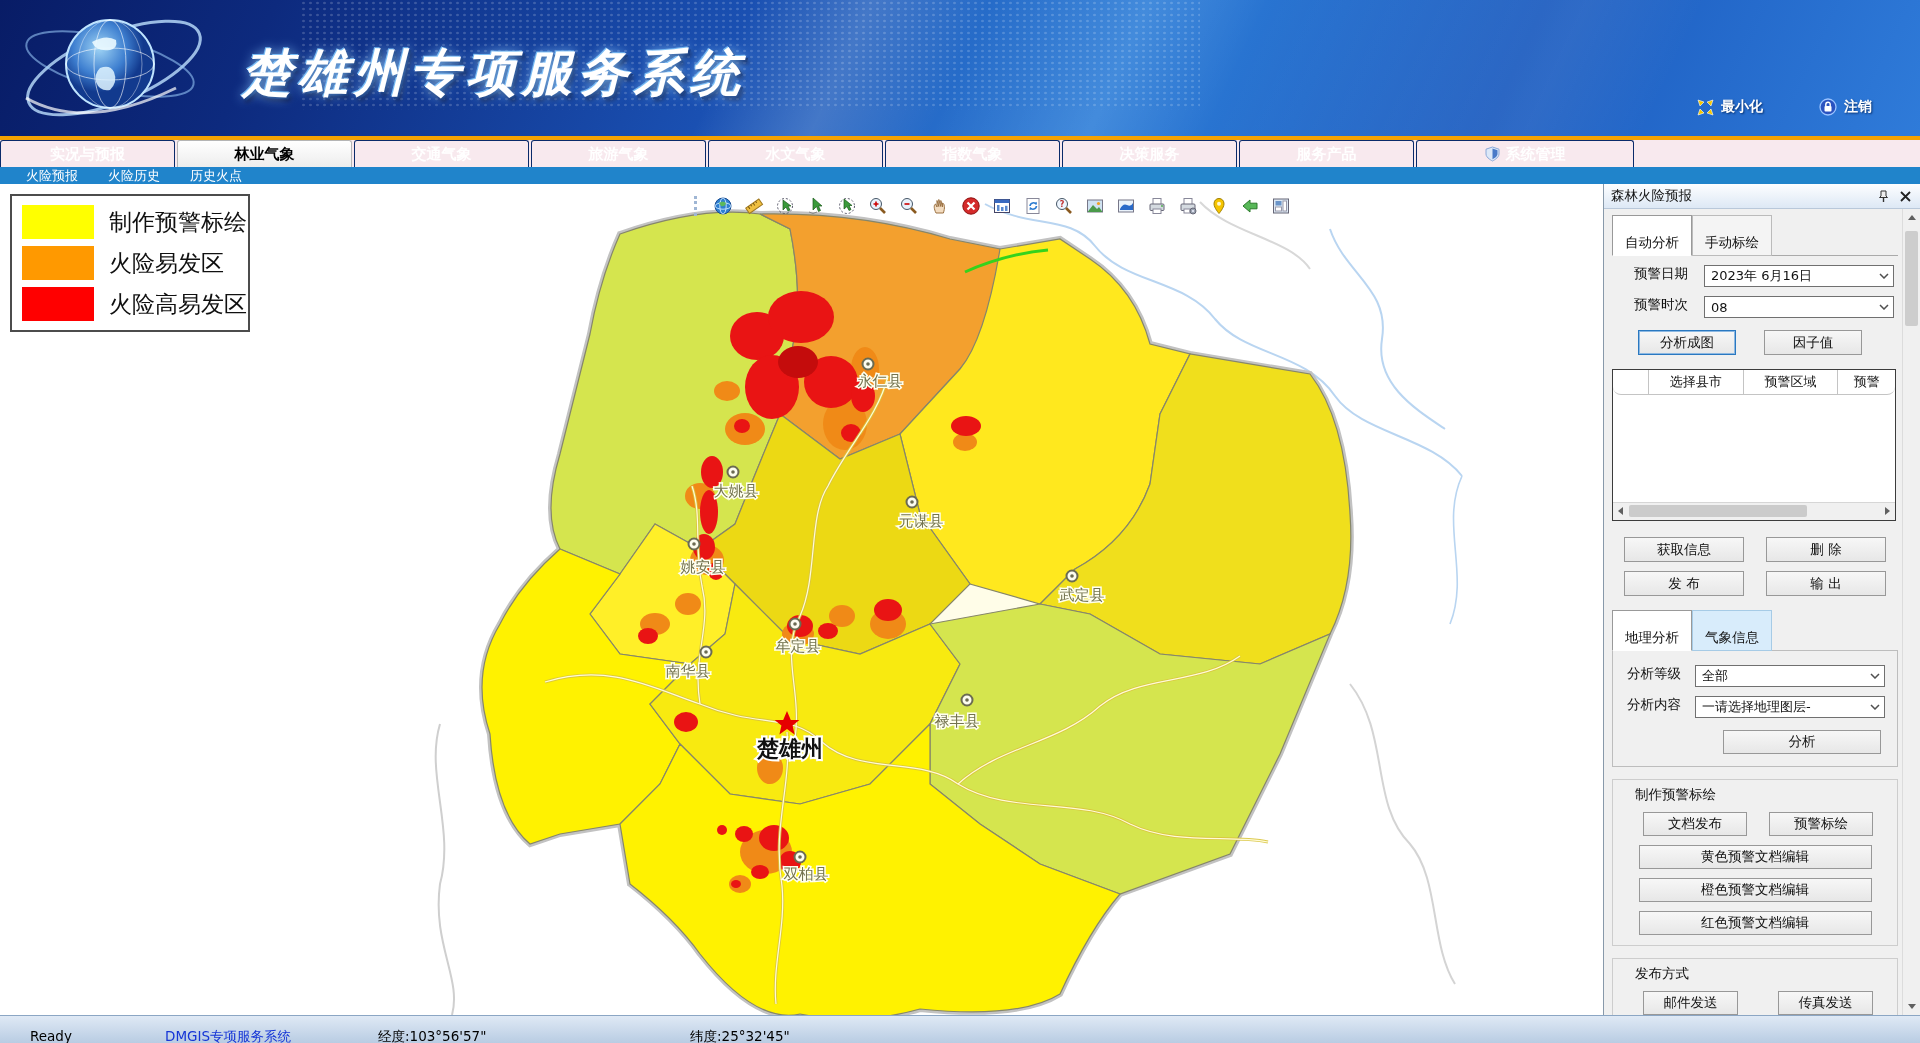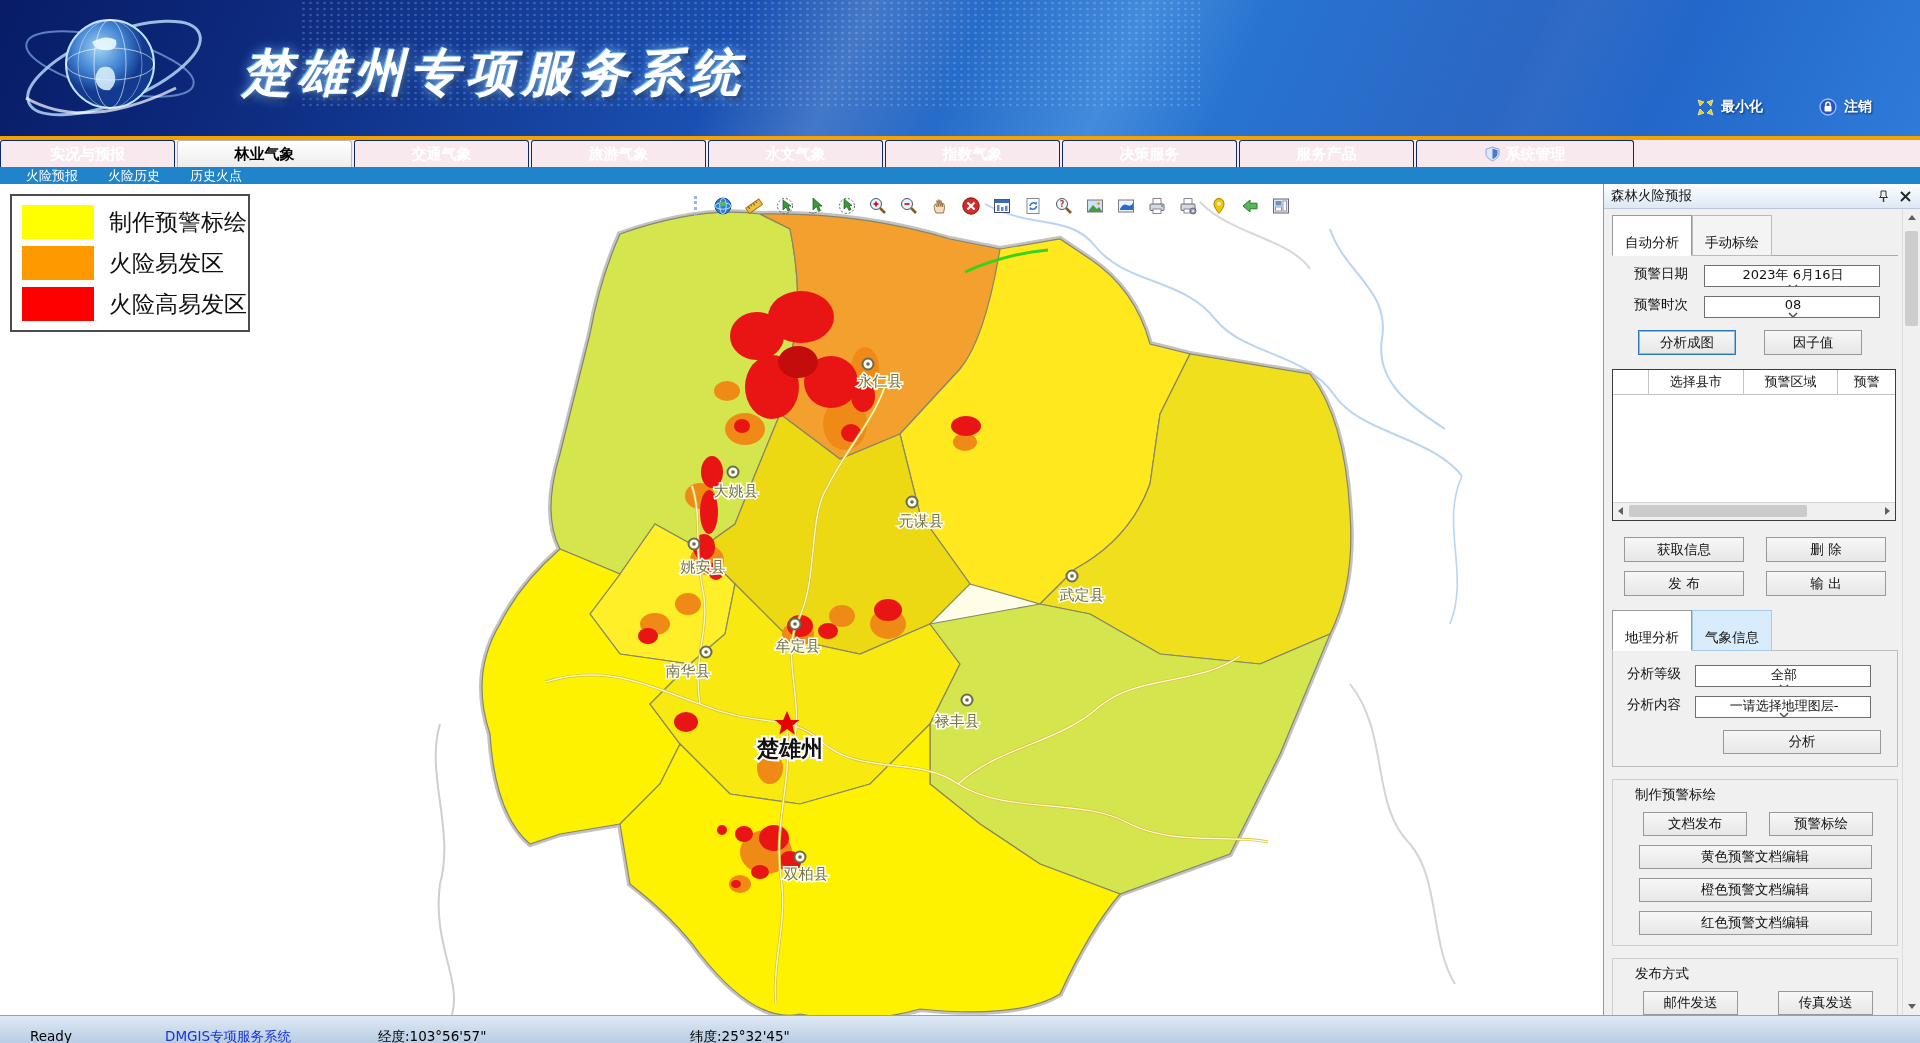--- a/index.html
+++ b/index.html
@@ -60,29 +60,29 @@
   .tri-down{width:0;height:0;border-left:4px solid transparent;border-right:4px solid transparent;border-top:5px solid #606060;}
   .tri-left{width:0;height:0;border-top:4px solid transparent;border-bottom:4px solid transparent;border-right:5px solid #606060;}
   .tri-right{width:0;height:0;border-top:4px solid transparent;border-bottom:4px solid transparent;border-left:5px solid #606060;}
   .ptabs{display:flex;margin-top:2px;}
   .ptab{padding:18px 12px 3px;cursor:pointer;border:1px solid transparent;}
   .ptab.active{background:#fff;border:1px solid #999;border-bottom:1px solid #fff;position:relative;z-index:2;}
   .ptab.alt{background:#d8ecfb;border:1px solid #a6cbe6;}
   .ptab-rule{height:1px;background:#aaa;margin-top:-1px;}
   .prow{display:flex;align-items:flex-start;margin:9px 0 0 22px;gap:8px;}
   .plabel{width:62px;flex:none;font-size:13.5px;}
-  .combo{width:176px;height:22px;background:#fff;border:1px solid #707070;display:flex;align-items:center;
-    justify-content:space-between;padding:0 4px 0 6px;box-sizing:border-box;font-size:13px;cursor:pointer;flex-direction:column;}
+  .combo{width:190px;height:22px;background:#fff;border:1px solid #707070;display:flex;align-items:center;
+    justify-content:space-between;padding:0 4px 0 6px;box-sizing:border-box;font-size:13px;cursor:pointer;}
   .btn{background:linear-gradient(#f7f7f7,#e7e7e7);border:1px solid #989898;height:25px;
     display:flex;align-items:center;justify-content:center;font-size:13.5px;color:#111;cursor:pointer;box-sizing:border-box;}
   .btn.focused{border:1px solid #2a78c0;box-shadow:inset 0 0 0 1px #8cb8e2;}
   .btnrow{display:flex;gap:28px;margin:12px 0 0 26px;}
   .btnrow .btn{width:98px;}
   .tablebox{margin:14px 2px 0 0;border:1px solid #3c3c3c;background:#fff;height:150px;display:flex;flex-direction:column;}
-  .thead{display:flex;height:24px;border-bottom:1px solid #c4c4c4;flex:none;}
+  .thead{display:flex;height:24px;border-bottom:1px solid #c4c4c4;flex:none;border-radius:8px;}
   .th{border-right:1px solid #c4c4c4;font-size:13px;display:flex;align-items:center;justify-content:center;
     box-sizing:border-box;white-space:nowrap;overflow:hidden;}
   .tbody{flex:1;}
   .hscroll{height:17px;flex:none;background:#f0f0f0;border-top:1px solid #d6d6d6;position:relative;}
   .hs-arrow{position:absolute;top:0;width:15px;height:16px;display:flex;align-items:center;justify-content:center;cursor:pointer;}
   .hs-thumb{position:absolute;top:2px;left:16px;height:12px;width:178px;background:#cbcbcb;border-radius:2px;cursor:pointer;}
   .grid2{display:grid;grid-template-columns:120px 120px;column-gap:22px;row-gap:9px;margin:16px 0 0 12px;}
   .geo-box{border:1px solid #bdbdbd;margin-top:-1px;padding:12px 6px 12px 2px;}
   .geo-box .prow{margin-left:12px;}
   .geo-box .plabel{width:60px;}

